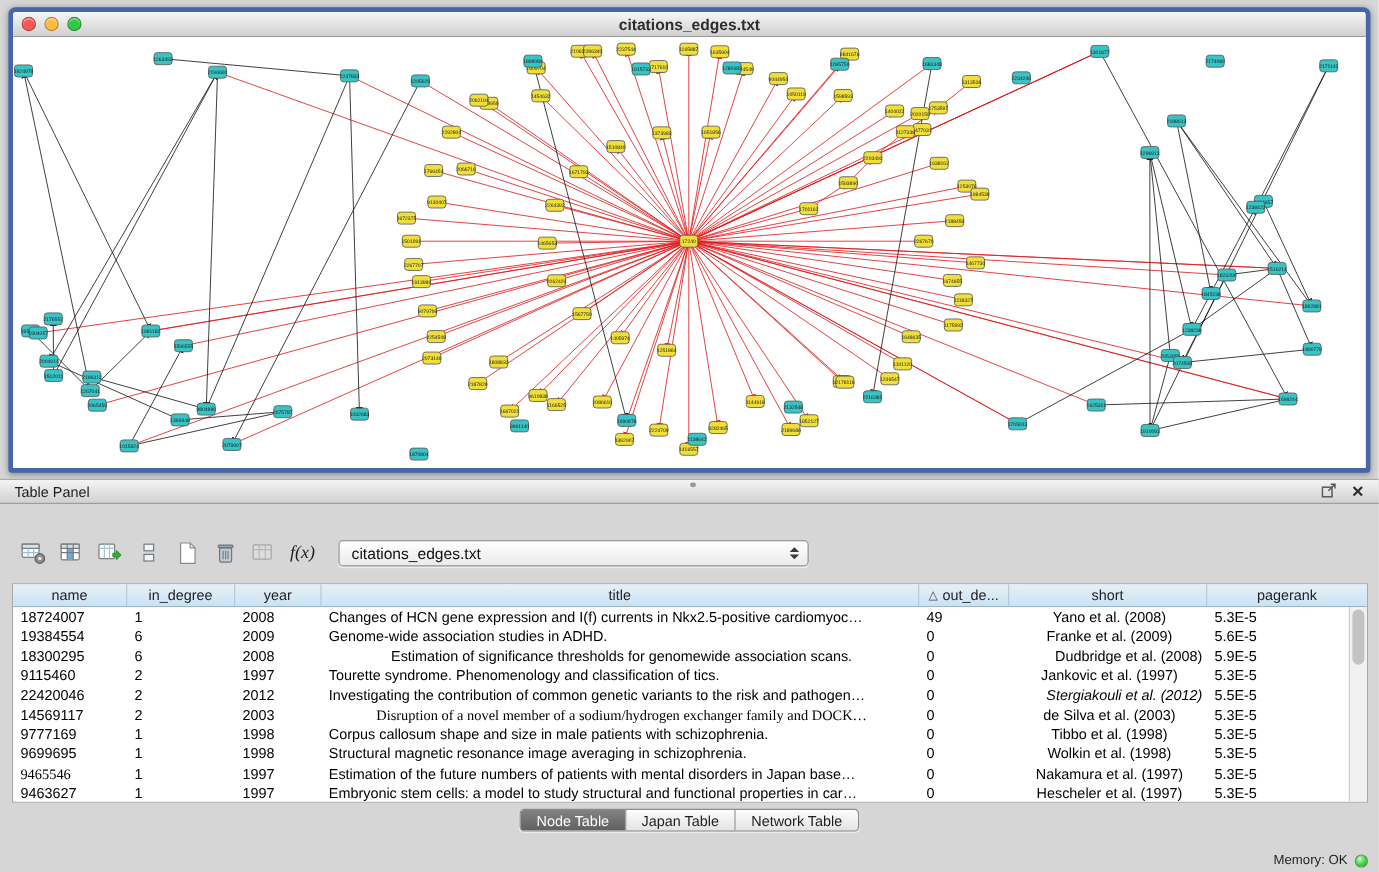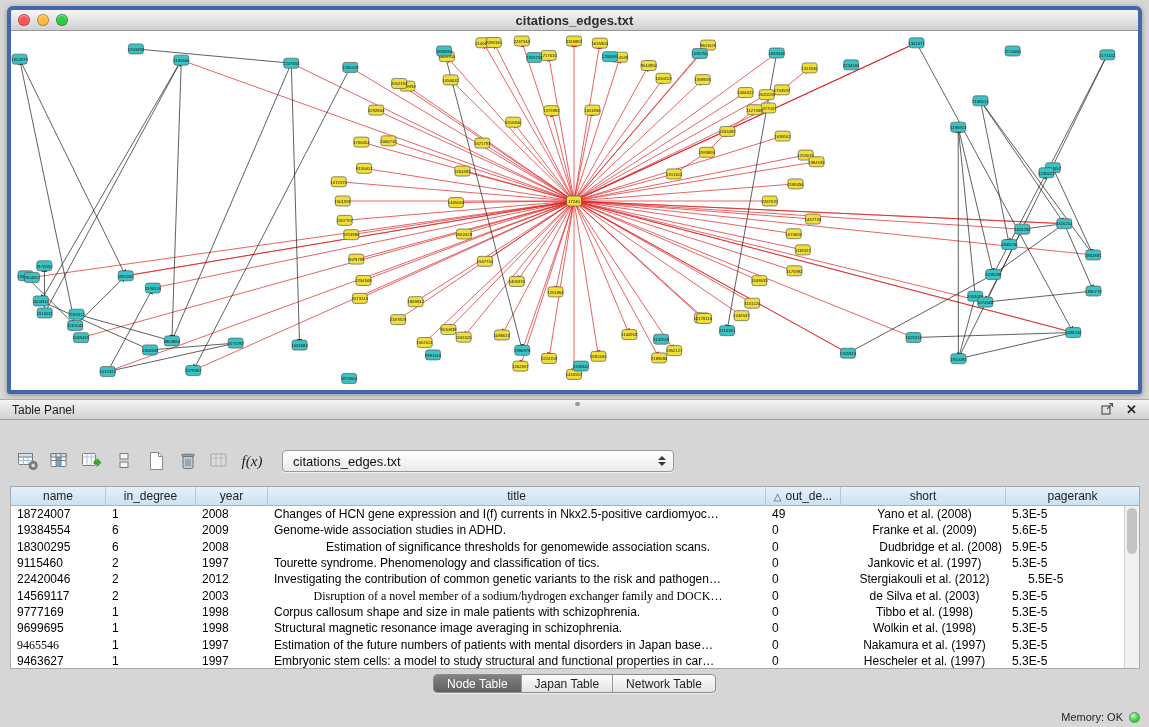--- a/index.html
+++ b/index.html
@@ -873,22 +873,22 @@
             <div class="td" style="width: 75px; text-align: left;">0</div>
             <div class="td" style="width: 165px; text-align: center;">Jankovic et al. (1997)</div>
             <div class="td" style="flex: 1 1 0%; text-align: left;">5.3E-5</div>
           </div>
           <div class="tr">
             <div class="td" style="width: 95px; text-align: left;">22420046</div>
             <div class="td" style="width: 90px; text-align: left;">2</div>
             <div class="td" style="width: 72px; text-align: left;">2012</div>
             <div class="td" style="width: 498px; text-align: left;">Investigating the contribution of common genetic variants to the risk and pathogen…</div>
             <div class="td" style="width: 75px; text-align: left;">0</div>
-            <div class="td" style="width: 165px; text-align: center;">Stergiakouli et al. (2012)</div>
-            <div class="td" style="flex: 1 1 0%; text-align: left; margin-left: 16px;">5.5E-5</div>
+            <div class="td" style="width: 165px; text-align: right; font-style: italic;">Stergiakouli et al. (2012)</div>
+            <div class="td" style="flex: 1 1 0%; text-align: left;">5.5E-5</div>
           </div>
           <div class="tr">
             <div class="td" style="width: 95px; text-align: left;">14569117</div>
             <div class="td" style="width: 90px; text-align: left;">2</div>
             <div class="td" style="width: 72px; text-align: left;">2003</div>
             <div class="td" style="width: 498px; text-align: center; font-family: Liberation Serif, serif;">Disruption of a novel member of a sodium/hydrogen exchanger family and DOCK…</div>
             <div class="td" style="width: 75px; text-align: left;">0</div>
             <div class="td" style="width: 165px; text-align: center;">de Silva et al. (2003)</div>
             <div class="td" style="flex: 1 1 0%; text-align: left;">5.3E-5</div>
           </div>

